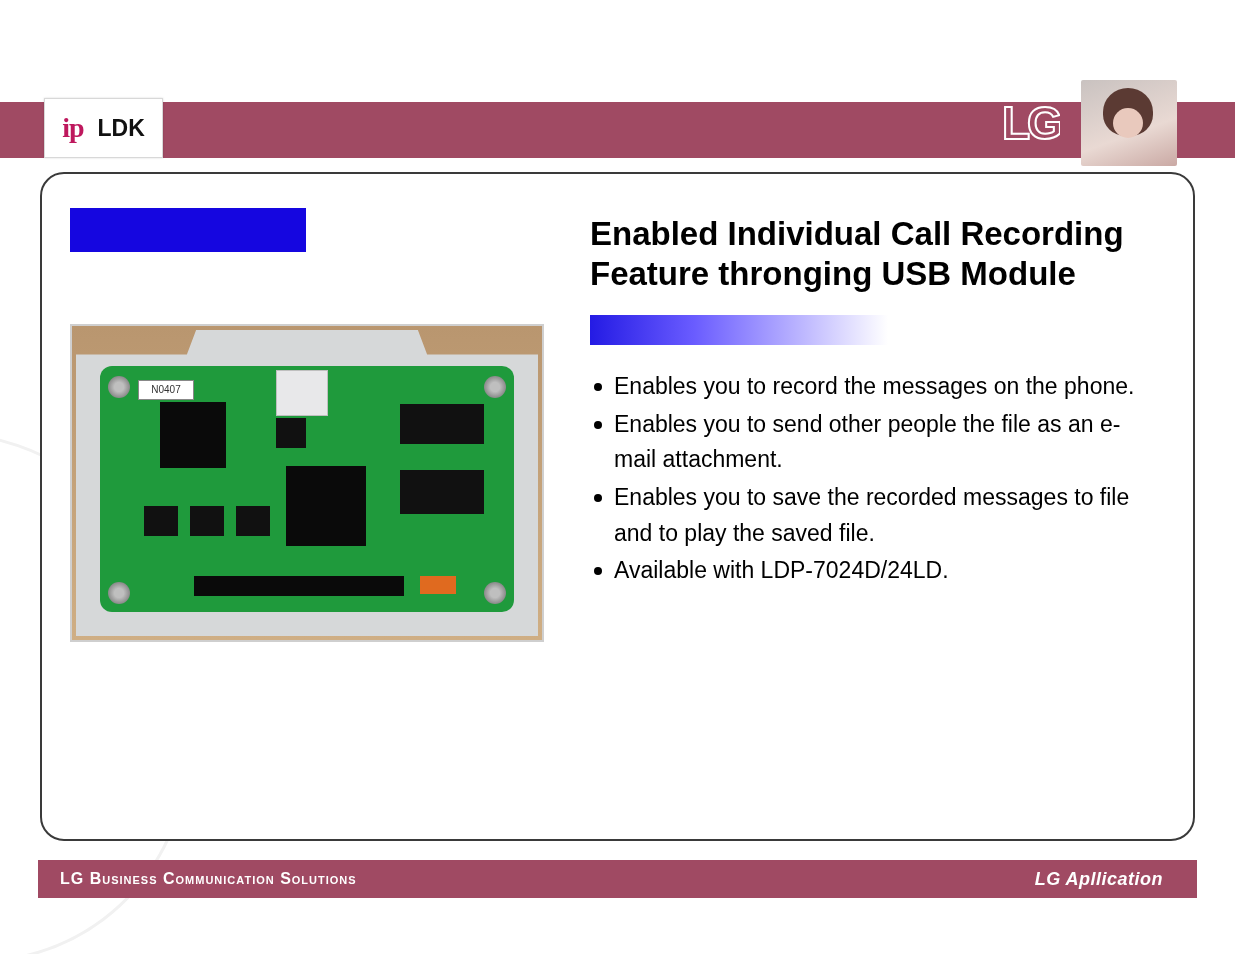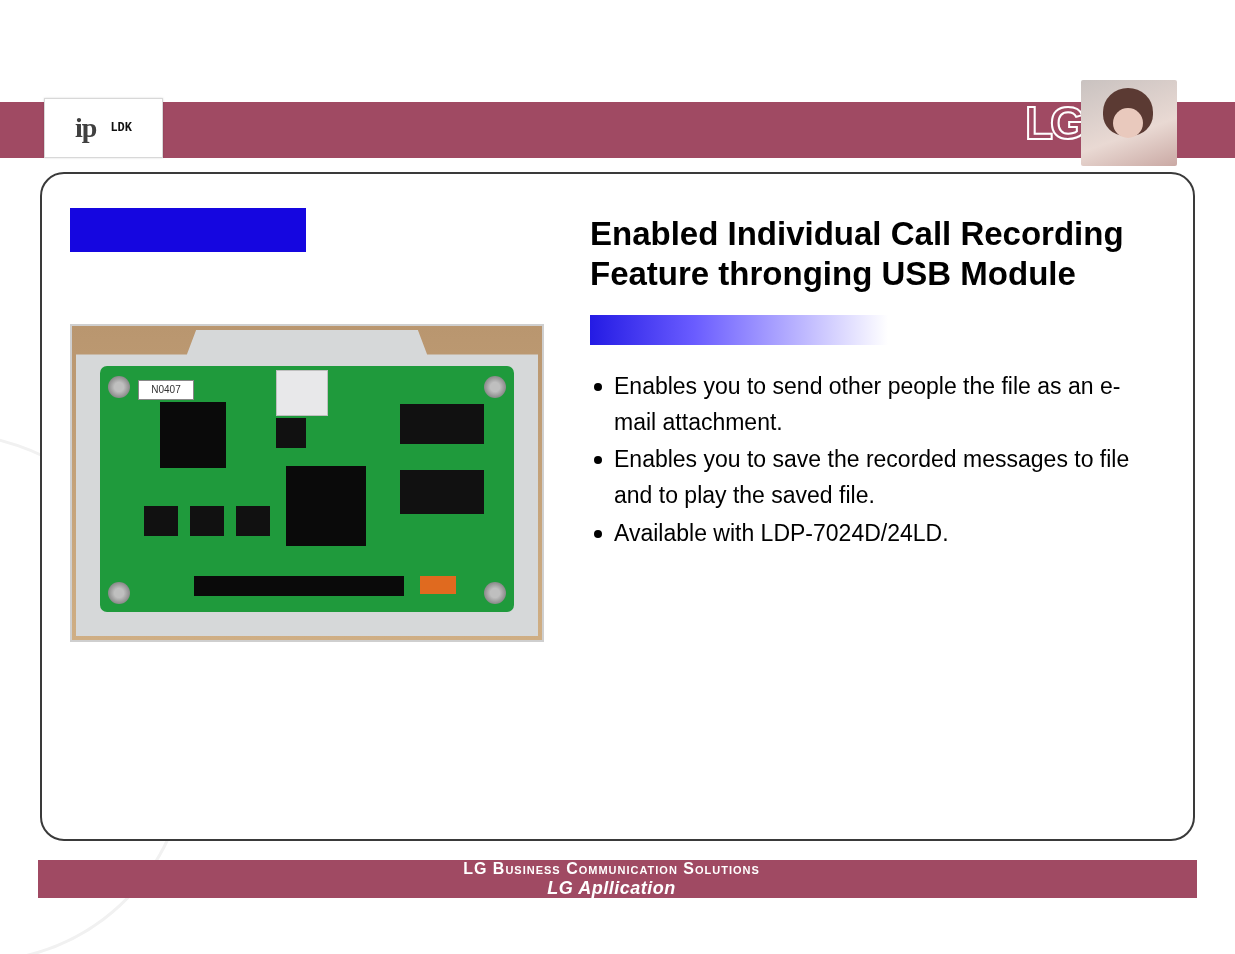--- a/index.html
+++ b/index.html
@@ -32,39 +32,39 @@
     height: 58px;
     background: #ffffff;
     border: 1px solid #d8d8d8;
     box-shadow: 0 0 2px rgba(0,0,0,.15);
     display: flex;
     align-items: center;
     justify-content: center;
   }
   .logo-ip {
     font-family: Georgia, serif;
-    color: #404040;
+    color: #be185d;
     font-weight: bold;
     font-size: 28px;
     letter-spacing: -1px;
   }
   .logo-ldk {
-    font-family: Liberation Mono, monospace;
+    font-family: Liberation Sans, sans-serif;
     font-weight: 900;
     color: #111;
-    font-size: 12px;
+    font-size: 23px;
     letter-spacing: 0px;
     margin-left: 14px;
   }
 
   
   .lg-logo {
     position: absolute;
     top: 99px;
-    right: 152px;
+    right: 175px;
     width: 58px;
     height: 52px;
     display: flex;
     align-items: center;
   }
   .lg-logo svg text {
     font-family: Arial, sans-serif;
     font-weight: 900;
     font-size: 46px;
     fill: none;
@@ -146,21 +146,21 @@
   .board-plastic {
     position: absolute;
     inset: 4px;
     background: #d6d8d9;
     clip-path: polygon(0 8%, 24% 8%, 26% 0, 74% 0, 76% 8%, 100% 8%, 100% 100%, 0 100%);
   }
   .board-pcb {
     position: absolute;
     left: 28px; right: 28px; top: 40px; bottom: 28px;
     background: #1f9a3c;
-    border-radius: 7px;
+    border-radius: 12px;
   }
   .board-pcb::before,
   .board-pcb::after{
     content:"";
     position:absolute;
     background:#0a0a0a;
   }
   .board-pcb::before{ left:60px; top:36px; width:66px; height:66px; }
   .board-pcb::after { left:186px; top:100px; width:80px; height:80px; }
   .chip { position:absolute; background:#111; }
@@ -238,21 +238,20 @@
     right: 38px;
     bottom: 56px;
     height: 38px;
     background: #a04a63;
     display: flex;
     align-items: center;
     justify-content: space-between;
     padding: 0 34px 0 22px;
     box-sizing: border-box;
     color: #fff;
-    flex-direction: column;
   }
   .footer-left {
     font-family: "Copperplate", "Copperplate Gothic Light", Arial, sans-serif;
     font-variant: small-caps;
     letter-spacing: 1px;
     font-size: 16px;
     font-weight: 600;
   }
   .footer-right {
     font-family: Arial, sans-serif;
@@ -305,20 +304,21 @@
           <div class="screw sBL"></div>
             <div class="screw sBR"></div>
         </div>
       </div>
     </div>
 
     <div class="col-right">
       <div class="heading">Enabled Individual Call Recording Feature thronging USB Module</div>
       <div class="grad-bar"></div>
       <ul class="bullets">
+        <li><span>Enables you to record the messages on the phone.</span></li>
         <li><span>Enables you to send other people the file as an e-mail attachment.</span></li>
         <li><span>Enables you to save the recorded messages to file and  to play the saved file.</span></li>
         <li><span>Available  with LDP-7024D/24LD.</span></li>
       </ul>
     </div>
   </div>
 </div>
 
 <div class="footer-band">
   <span class="footer-left">LG Business Communication Solutions</span>

